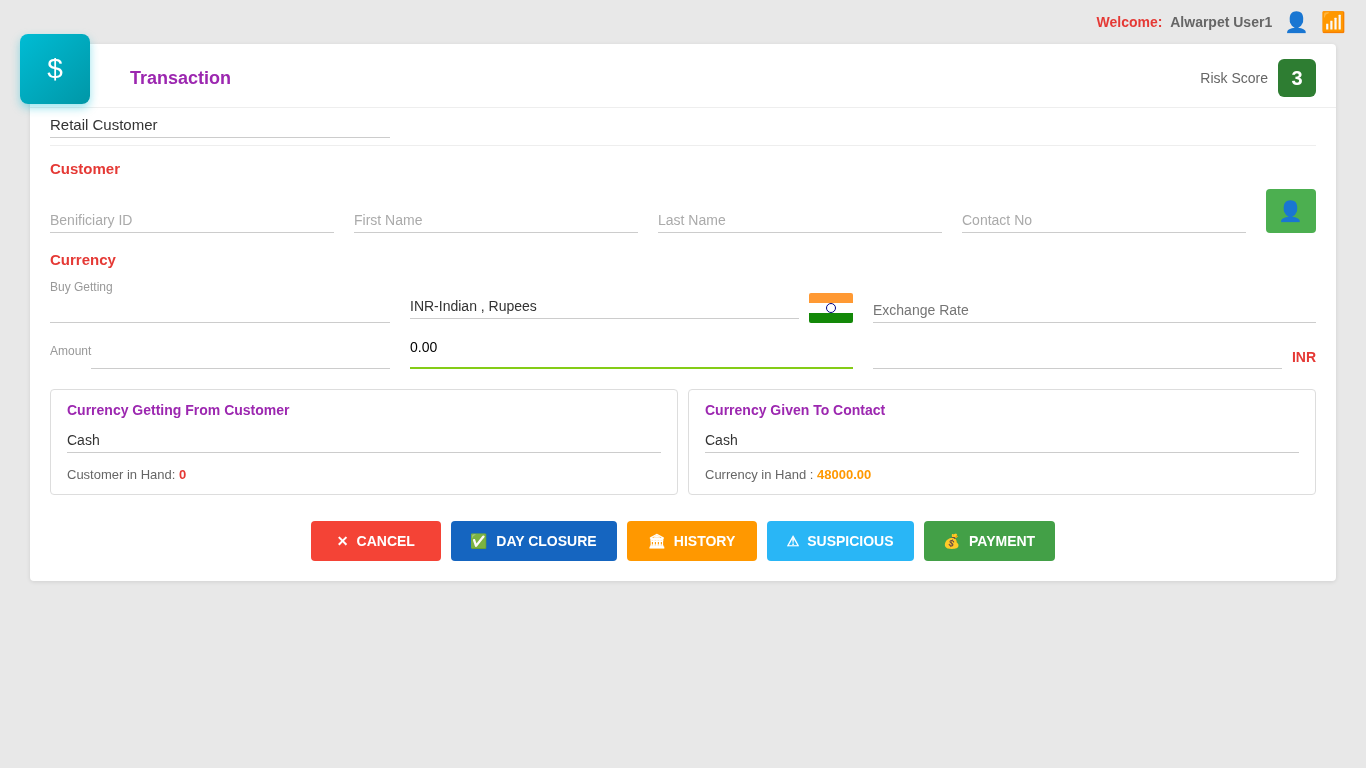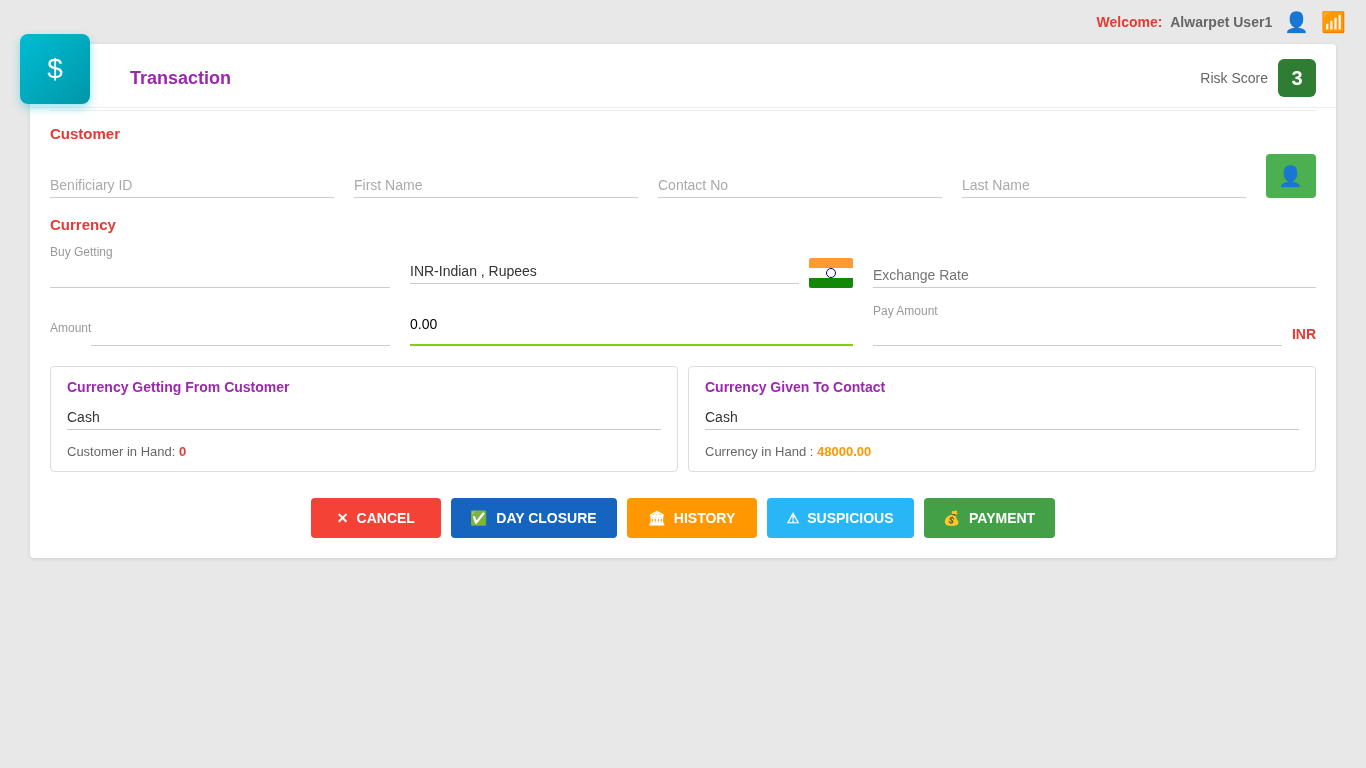--- a/index.html
+++ b/index.html
@@ -373,37 +373,40 @@
   </div>
 
   <div class="header-row">
     <span class="transaction-title">Transaction</span>
     <div class="risk-score-area">
       <span class="risk-score-label">Risk Score</span>
       <div class="risk-score-badge">3</div>
     </div>
   </div>
 
+  <div class="retail-customer-row">
+    <span class="retail-customer-text">Retail Customer</span>
+  </div>
 
   <div class="divider"></div>
 
   <div class="section-title">Customer</div>
 
   <div class="form-row">
     <div class="form-field">
       <input type="text" placeholder="Benificiary ID" style="">
     </div>
     <div class="form-field">
       <input type="text" placeholder="First Name" style="">
     </div>
     <div class="form-field">
+      <input type="text" placeholder="Last Name" style="">
+    </div>
+    <div class="form-field">
       <input type="text" placeholder="Contact No" style="">
-    </div>
-    <div class="form-field">
-      <input type="text" placeholder="Last Name" style="">
     </div>
     <button class="add-customer-btn">👤</button>
   </div>
 
   <div class="section-title">Currency</div>
 
   <div class="currency-row">
     <div class="buy-currency-field">
       <label>Buy Getting</label>
       <input type="text" style="">
@@ -426,21 +429,20 @@
   <div class="amount-row">
     <div class="amount-field">
       <label>Amount</label>
       <input type="text" style="">
     </div>
     <div style="flex:1; display:flex; flex-direction:column;">
       <span class="amount-value">0.00</span>
     </div>
     <div class="pay-amount-area">
       <div class="pay-amount-field">
-        <label>Pay Amount</label>
         <input type="text" style="">
       </div>
       <span class="inr-label">INR</span>
     </div>
   </div>
 
   <div class="currency-boxes-row">
 
     <div class="currency-box">
       <div class="currency-box-title">Currency Getting From Customer</div>

